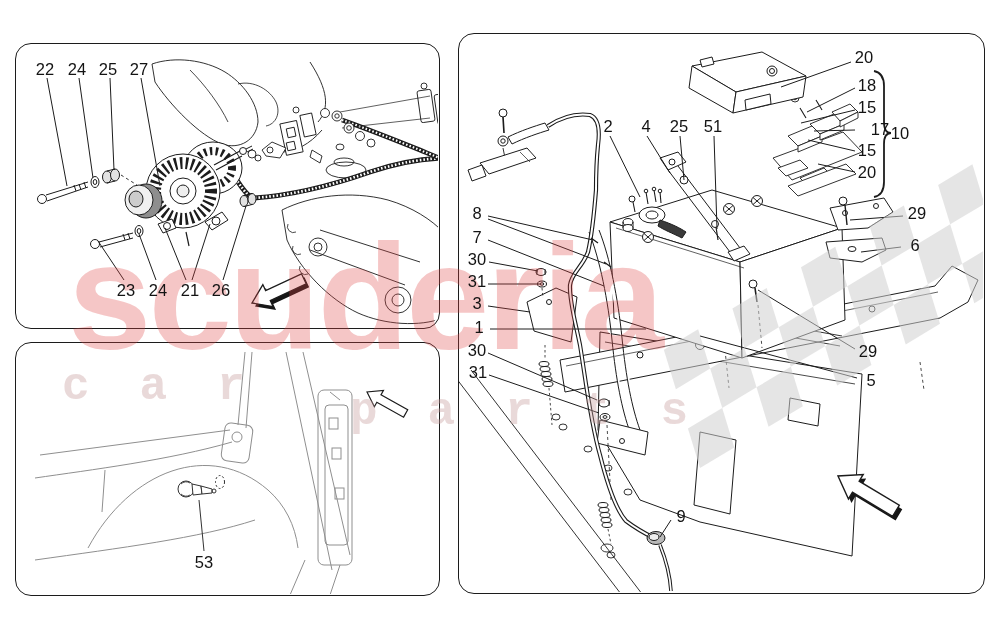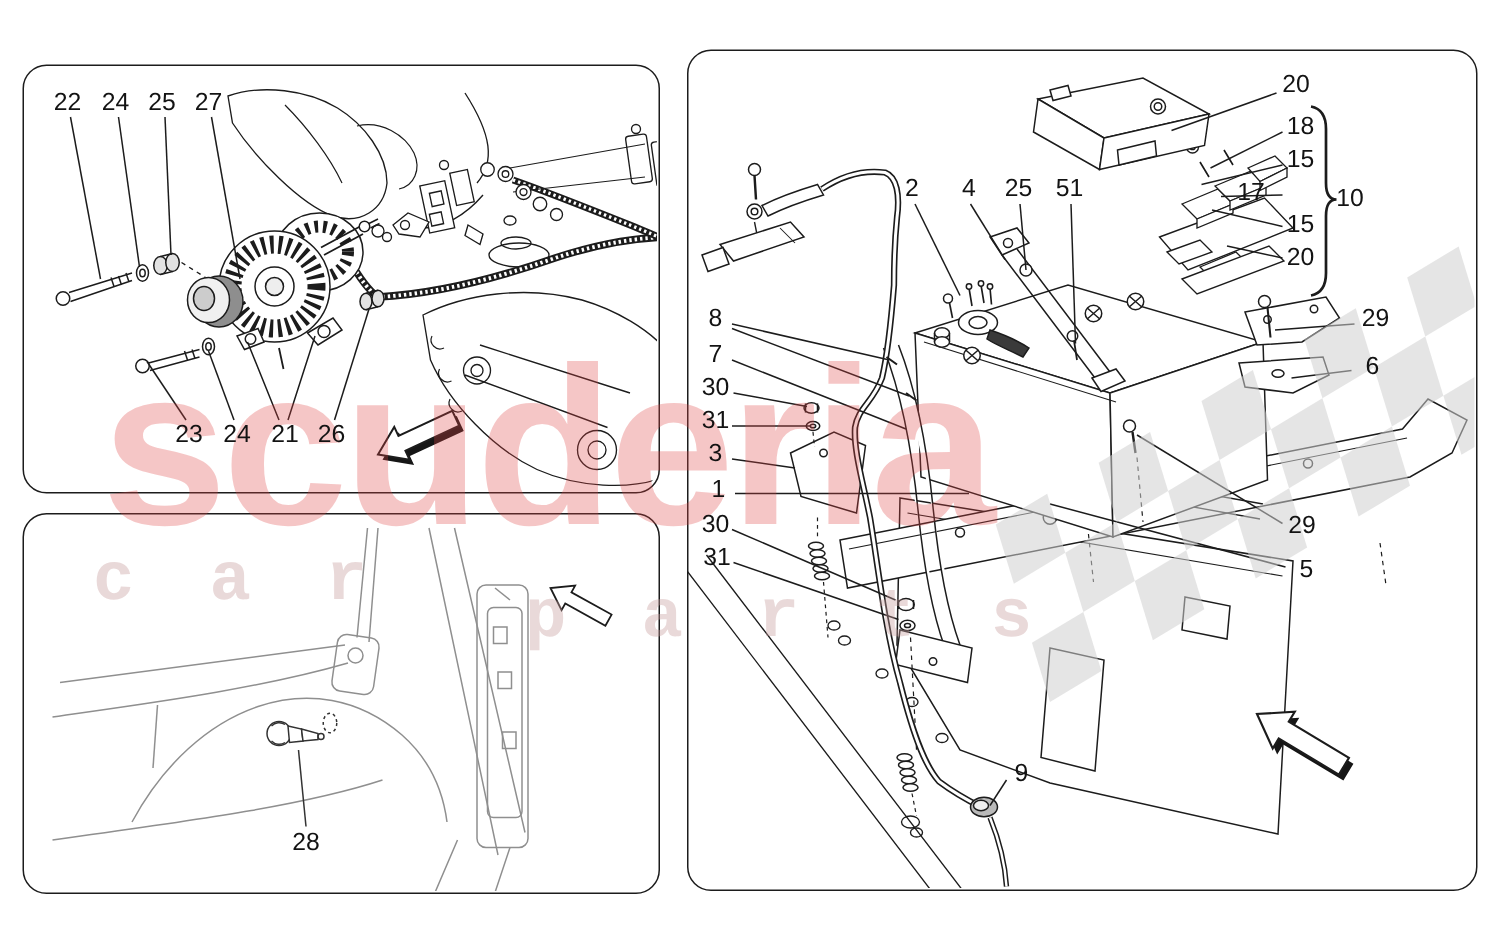--- a/index.html
+++ b/index.html
@@ -437,31 +437,31 @@
 
   <div class="co" style="left:45px;top:69px">22</div>
   <div class="co" style="left:77px;top:69px">24</div>
   <div class="co" style="left:108px;top:69px">25</div>
   <div class="co" style="left:139px;top:69px">27</div>
   <div class="co" style="left:126px;top:290px">23</div>
   <div class="co" style="left:158px;top:290px">24</div>
   <div class="co" style="left:190px;top:290px">21</div>
   <div class="co" style="left:221px;top:290px">26</div>
 
-  <div class="co" style="left:204px;top:562px">28</div>
+  <div class="co" style="left:204px;top:562px">53</div>
 
   <div class="co" style="left:608px;top:126px">2</div>
   <div class="co" style="left:646px;top:126px">4</div>
   <div class="co" style="left:679px;top:126px">25</div>
   <div class="co" style="left:713px;top:126px">51</div>
 
   <div class="co" style="left:864px;top:57px">20</div>
   <div class="co" style="left:867px;top:85px">18</div>
   <div class="co" style="left:867px;top:107px">15</div>
-  <div class="co" style="left:834px;top:129px">17</div>
+  <div class="co" style="left:880px;top:129px">17</div>
   <div class="co" style="left:867px;top:150px">15</div>
   <div class="co" style="left:867px;top:172px">20</div>
   <div class="co" style="left:900px;top:133px">10</div>
 
   <div class="co" style="left:477px;top:213px">8</div>
   <div class="co" style="left:477px;top:237px">7</div>
   <div class="co" style="left:477px;top:259px">30</div>
   <div class="co" style="left:477px;top:281px">31</div>
   <div class="co" style="left:477px;top:303px">3</div>
   <div class="co" style="left:479px;top:327px">1</div>

